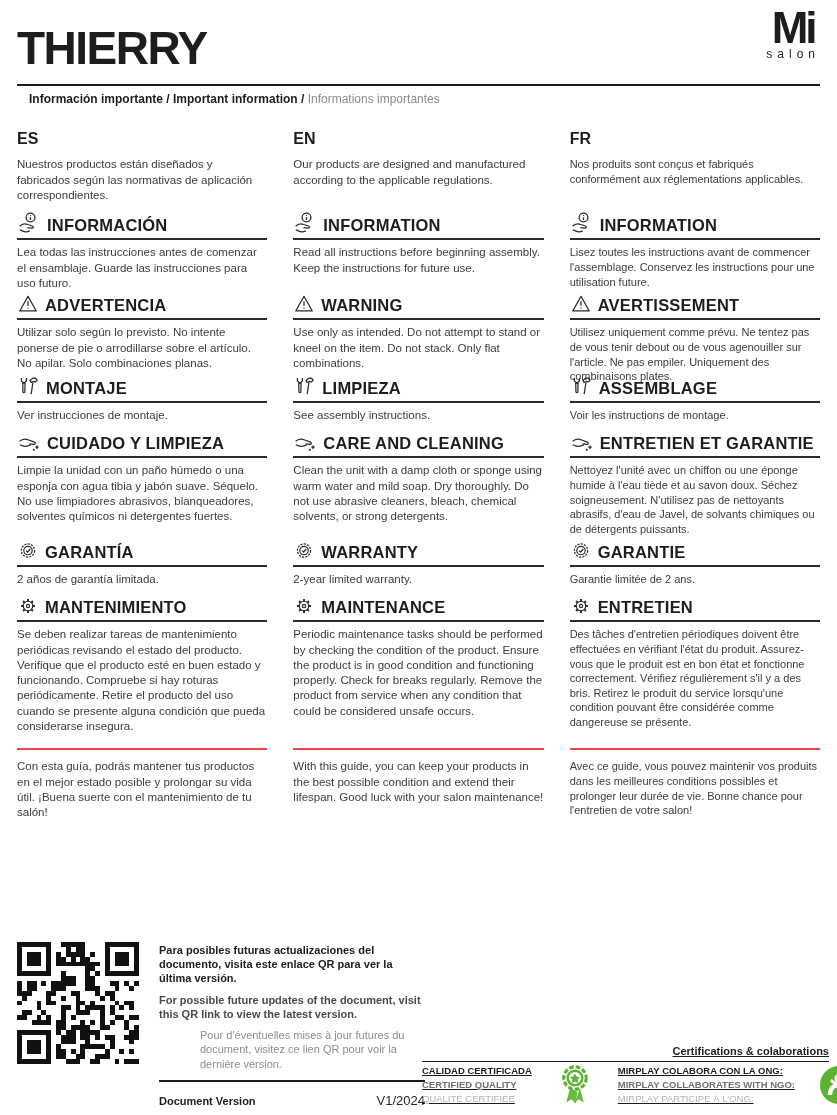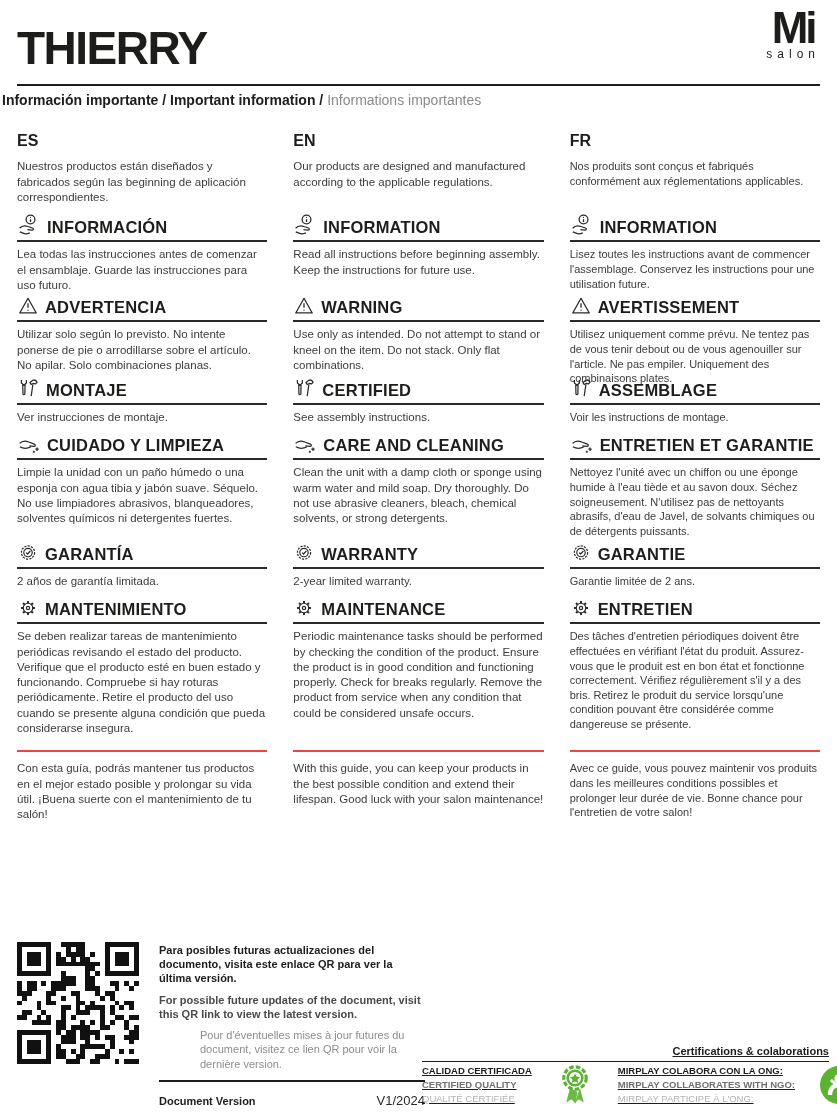--- a/index.html
+++ b/index.html
@@ -6,21 +6,21 @@
   html,body { background:#e8e8e8; }
   .page { width:837px; height:1115px; position:relative; background:#ffffff;
           color:#1d1d1b; font-family:"Liberation Sans", sans-serif; overflow:hidden; margin:0 auto; }
   
   .header { padding:24px 17px 0; position:relative; }
   .brand-title { font-size:46px; font-weight:800; letter-spacing:-1.5px; line-height:1.05; }
   .logo { position:absolute; right:17px; top:6px; text-align:center; }
   .logo-mark { font-size:44px; font-weight:800; letter-spacing:-3px; line-height:1; }
   .logo-sub { font-size:12px; letter-spacing:5px; margin-top:-3px; color:#1d1d1b; }
   .header-rule { border:none; border-top:2px solid #1d1d1b; margin:12px 17px 0; }
-  .subtitle { padding:6px 2px 0; font-size:14px; font-weight:700; }
+  .subtitle { padding:6px 29px 0; font-size:12px; font-weight:700; }
   .subtitle .light { color:#8a8a89; font-weight:400; }
   
   .grid { display:grid; grid-template-columns:1fr 1fr 1fr; column-gap:26px;
           grid-auto-flow:column;
           grid-template-rows:81px 82px 82px 54px 111px 55px 153px auto;
           margin:24px 17px 0; }
   .lang { font-size:16px; font-weight:700; margin-bottom:9px; }
   .body-text { font-size:11.5px; line-height:1.33; color:#3c3c3a; }
   .cell.fr .body-text { font-size:11px; }
   .sec-head { display:flex; align-items:flex-end; gap:6px; border-bottom:2px solid #2a2a29; padding-bottom:3px; }
@@ -65,21 +65,21 @@
       <div class="logo-sub">salon</div>
     </div>
   </div>
   <hr class="header-rule">
   <div class="subtitle"><span>Información importante / Important information / </span><span class="light">Informations importantes</span></div>
 
   <div class="grid">
 
     <div class="cell es">
       <div class="lang">ES</div>
-      <div class="body-text">Nuestros productos están diseñados y fabricados según las beginning de aplicación correspondientes.</div>
+      <div class="body-text">Nuestros productos están diseñados y fabricados según las normativas de aplicación correspondientes.</div>
     </div>
     <div class="cell es">
       <div class="sec-head">
           <span class="icon">
             <svg width="24" height="24" viewBox="0 0 24 24" fill="none" stroke="#2a2a29" stroke-width="1.3">
               <circle cx="13.5" cy="6.5" r="4.4"></circle>
               <line x1="13.5" y1="6.2" x2="13.5" y2="9"></line>
               <circle cx="13.5" cy="4.3" r="0.6" fill="#2a2a29" stroke="none"></circle>
               <path d="M2.6 15.2 C5.2 12.4 8.4 12.6 10.9 13.5 L15.4 15 C16.9 15.5 16.4 17.4 14.8 17.2 L10.4 16.6"></path>
               <path d="M2.8 18.8 L6 20.2 C8.4 21.2 10.8 20.8 12.8 19.8"></path>
@@ -204,21 +204,21 @@
     <div class="cell en">
       <div class="sec-head">
           <span class="icon">
             <svg width="23" height="23" viewBox="0 0 24 24" fill="none" stroke="#2a2a29" stroke-width="1.3">
               <path d="M4.6 3 v3.2 L7.2 8.6 L9.8 6.2 V3"></path>
               <path d="M6 8.6 h2.4 l-.2 9.2 a1.1 1.1 0 0 1 -2 0 z"></path>
               <path d="M13.6 5.8 l2.8-2.4 c1.8-.6 3.8.2 4.6 2 l-1.6 1.8 -2.2-.4 -2.4 1 z"></path>
               <line x1="16.6" y1="7.8" x2="14.8" y2="20"></line>
             </svg>
           </span>
-          <span class="sec-title">CERTIFIED</span>
+          <span class="sec-title">LIMPIEZA</span>
         </div>
       <div class="body-text sec-body">See assembly instructions.</div>
     </div>
     <div class="cell en">
       <div class="sec-head">
           <span class="icon">
             <svg width="24" height="24" viewBox="0 0 24 24" fill="none" stroke="#2a2a29" stroke-width="1.3">
               <path d="M2.6 12.4 C5.4 9.6 9 9.8 11.8 11 L17.4 13.2 C18.9 13.8 18.4 15.6 16.8 15.4 L12.4 14.8"></path>
               <path d="M2.8 15.8 C6.4 17.8 11 17.4 14 15.8"></path>
               <path d="M20 16.5 v3.4 M18.3 18.2 h3.4"></path>

